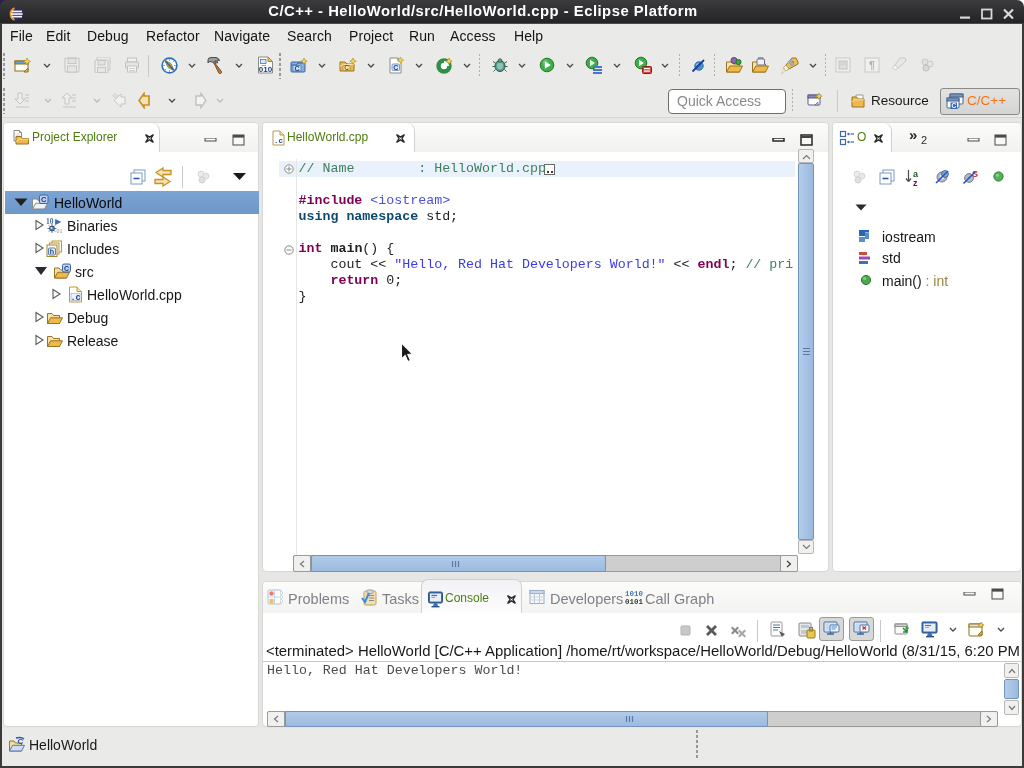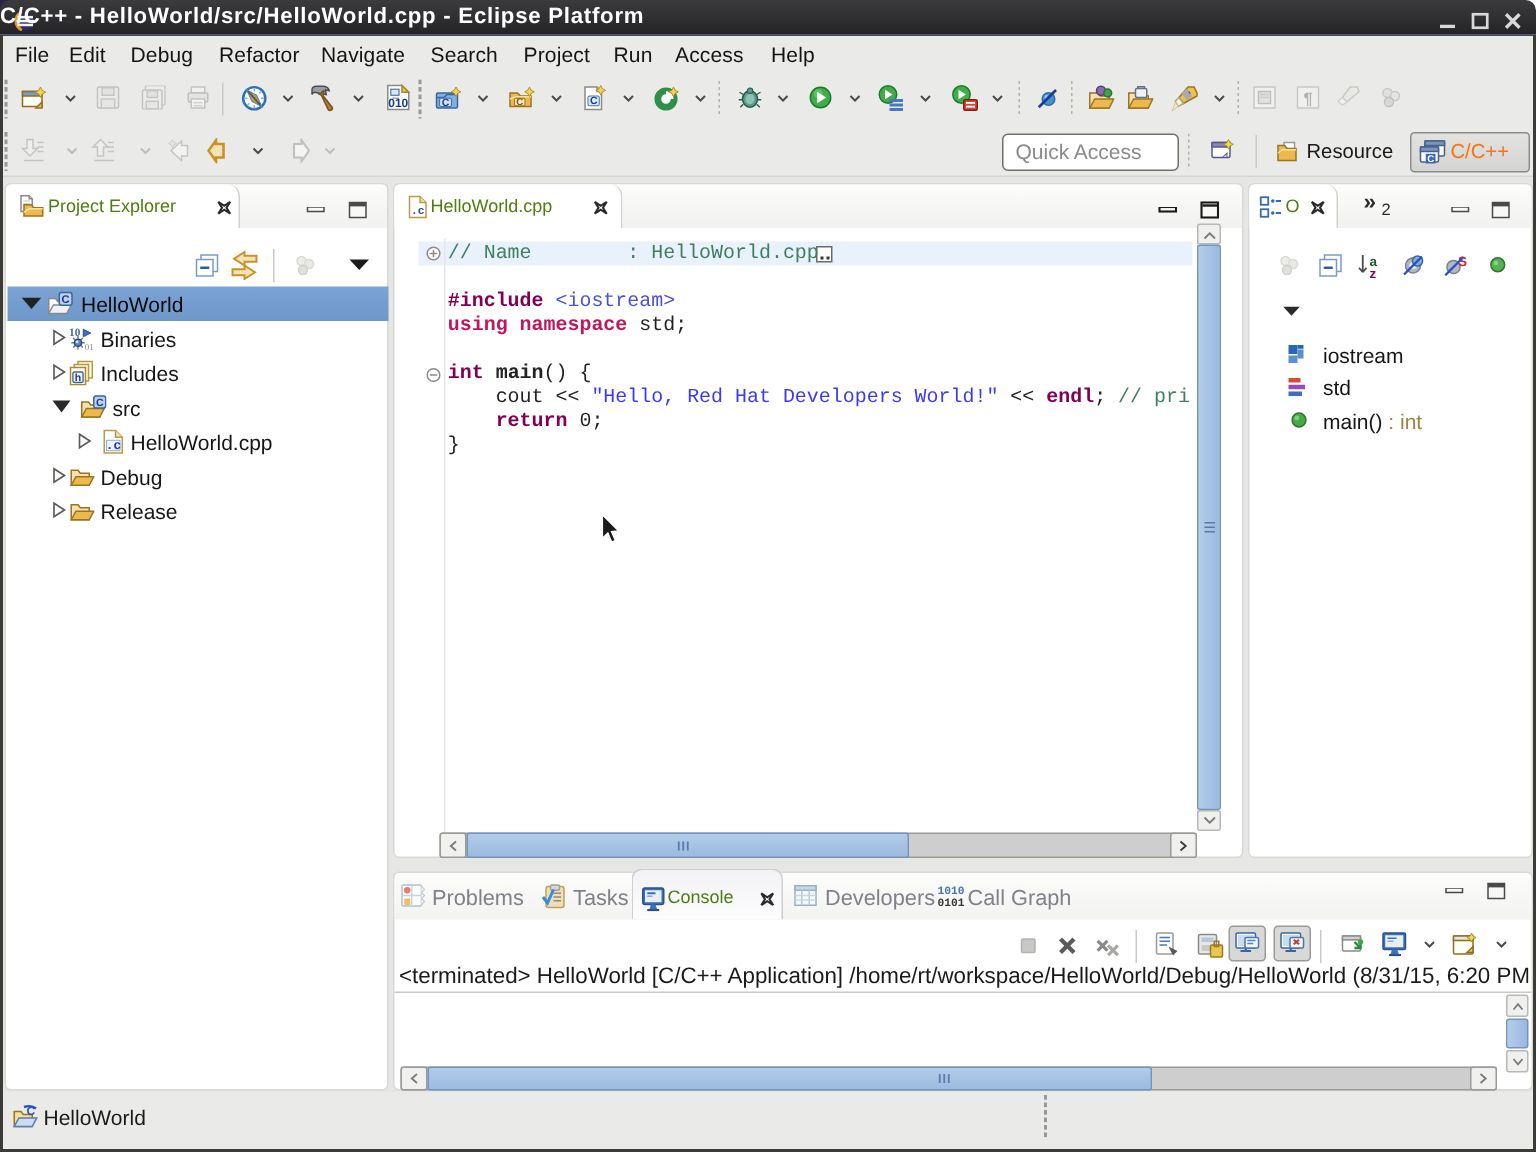--- a/index.html
+++ b/index.html
@@ -1,18 +1,18 @@
 <!DOCTYPE html>
 <html><head><meta charset="utf-8"><style>
 *{margin:0;padding:0;box-sizing:border-box}
 html,body{width:1024px;height:768px;overflow:hidden;font-family:"Liberation Sans",sans-serif;background:#3c3b37}
 .ab{position:absolute}
 #frame{position:absolute;left:2px;top:24px;width:1020px;height:742px;background:#eaeae8}
 #titlebar{position:absolute;left:0;top:0;width:1024px;height:23px;background:linear-gradient(#3b3b3d,#242426);border-radius:7px 7px 0 0}
-#title{position:absolute;left:0;top:3px;width:966px;text-align:left;color:#fff;font-weight:bold;font-size:14.8px;letter-spacing:.5px}
+#title{position:absolute;left:0;top:3px;width:966px;text-align:center;color:#fff;font-weight:bold;font-size:14.8px;letter-spacing:.5px}
 #blueline{position:absolute;left:2px;top:23px;width:1020px;height:1px;background:#3d4d66}
 #maincanvas{position:absolute;left:2px;top:118px;width:1020px;height:610px;background:#e6e6e4}
 .mi{position:absolute;top:28px;color:#141414;font-size:14px;letter-spacing:.1px}
 .panel{position:absolute;background:#fff;border:1px solid #d8d8d6;border-radius:4px}
 .tabtxt{font-size:12px;color:#4d7c0f;position:absolute}
 .tabtxt2{font-size:14.5px;color:#80808a;position:absolute}
 .treetxt{font-size:14px;color:#161616;position:absolute}
 .mono{font-family:"Liberation Mono",monospace;font-size:13.3px;white-space:pre}
 .dots3{position:absolute;width:2px;height:26px;background-image:linear-gradient(#98989a 3px,transparent 3px);background-size:2px 5px}
 .dotsep{position:absolute;width:1px;height:24px;background-image:linear-gradient(#b0b0ae 2px,transparent 2px);background-size:1px 4px}
@@ -460,21 +460,21 @@
         <line x1="2.5" y1="5" x2="7.5" y2="5" stroke="#8a8a88"></line>
         <line x1="5" y1="2.5" x2="5" y2="7.5" stroke="#8a8a88"></line>
       </svg>
    <svg class="ab" style="left:21px;top:122px" width="10" height="10" viewBox="0 0 10 10">
         <circle cx="5" cy="5" r="4.2" fill="#fff" stroke="#8a8a88"></circle>
         <line x1="2.5" y1="5" x2="7.5" y2="5" stroke="#8a8a88"></line>
       </svg>
    <div class="mono ab" style="left:35.5px;top:38px;line-height:16px;color:#222"><span style="color:#3f7f5f">// Name        : HelloWorld.cpp</span>
 &nbsp;
 <b style="color:#7f0055">#include</b> <span style="color:#4a50d8">&lt;iostream&gt;</span>
-<b style="color:#be185d">using namespace</b> std;
+<b style="color:#0c4a6e">using namespace</b> std;
 &nbsp;
 <b style="color:#7f0055">int</b> <b>main</b>() {
     cout &lt;&lt; <span style="color:#3a3af4">"Hello, Red Hat Developers World!"</span> &lt;&lt; <b style="color:#7f0055">endl</b>; <span style="color:#3f7f5f">// pri</span>
     <b style="color:#7f0055">return</b> 0;
 }</div>
    <svg class="ab" style="left:137px;top:219px" width="14" height="21" viewBox="0 0 14 21">
         <path d="M1.5 1 L1.5 17 L5.2 13.5 L7.8 19.5 L10.4 18.4 L7.8 12.5 L12.5 12 Z" fill="#1a1a1a" stroke="#fff" stroke-width="1.1"></path>
       </svg>
    <div class="ab" style="left:535px;top:26px;width:16px;height:404px;background:#f4f4f2;border-left:1px solid #e0e0de"></div>
    <div class="ab" style="left:535px;top:26px;width:16px;height:14px;background:#f0f0ee;border:1px solid #b8b8b6;border-radius:2px"></div>
@@ -698,20 +698,21 @@
         <rect x="1" y="3" width="13" height="12" rx="1" fill="#fffef4" stroke="#8f6f1f"></rect>
         <rect x="1" y="3" width="13" height="3" fill="#e4e4e2" stroke="#8f6f1f"></rect>
         <path d="M14 10 L10 14 L14 14 Z" fill="#e8c75a" stroke="#8f6f1f"></path>
         <path d="M13 1 l1 2 2 1 -2 1 -1 2 -1 -2 -2 -1 2 -1 Z" fill="#f4d44a" stroke="#a8862a" stroke-width=".6"></path>
       </svg>
    <svg class="ab" style="left:734px;top:45px" width="8" height="5">
         <path d="M1 1 L4 4 L7 1" fill="none" stroke="#4a4a4a" stroke-width="1.3"></path>
       </svg>
    <div class="ab" style="left:3px;top:61px;font-size:14.9px;color:#1a1a1a;white-space:nowrap;width:753px;overflow:hidden">&lt;terminated&gt; HelloWorld [C/C++ Application] /home/rt/workspace/HelloWorld/Debug/HelloWorld (8/31/15, 6:20 PM)</div>
    <div class="ab" style="left:0;top:79px;width:758px;height:1px;background:#c8c8c6"></div>
+   <div class="mono ab" style="left:4px;top:81px;color:#4c4c4c">Hello, Red Hat Developers World!</div>
    <div class="ab" style="left:4px;top:129px;width:731px;height:16px;background:#cecece;border:1px solid #9a9a98;border-radius:2px"></div>
    <div class="ab" style="left:4px;top:129px;width:18px;height:16px;background:#f0f0ee;border:1px solid #9a9a98;border-radius:2px"></div>
    <svg class="ab" style="left:10px;top:133px" width="6" height="8">
         <path d="M5 1 L1.5 4 L5 7" fill="none" stroke="#7a7a78" stroke-width="1.2"></path>
       </svg>
    <div class="ab" style="left:717px;top:129px;width:18px;height:16px;background:#f0f0ee;border:1px solid #9a9a98;border-radius:2px"></div>
    <svg class="ab" style="left:723px;top:133px" width="6" height="8">
         <path d="M1 1 L4.5 4 L1 7" fill="none" stroke="#7a7a78" stroke-width="1.2"></path>
       </svg>
    <div class="ab" style="left:22px;top:129px;width:483px;height:16px;background:linear-gradient(#b1cbe9,#9cbbe0);border:1px solid #7195bd;border-radius:2px"></div>

